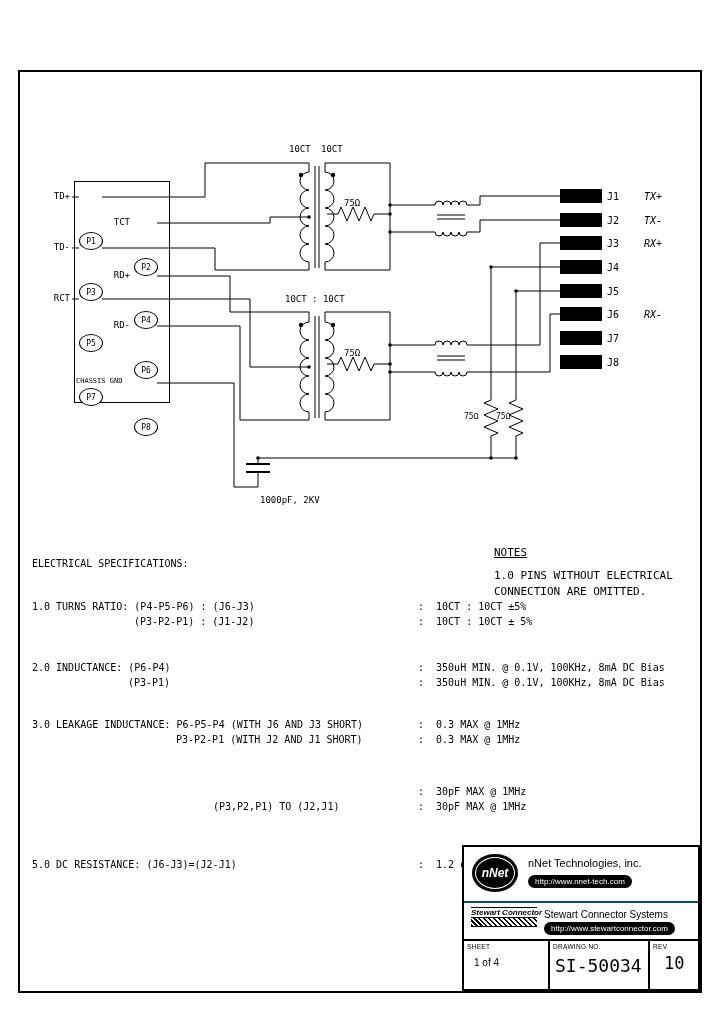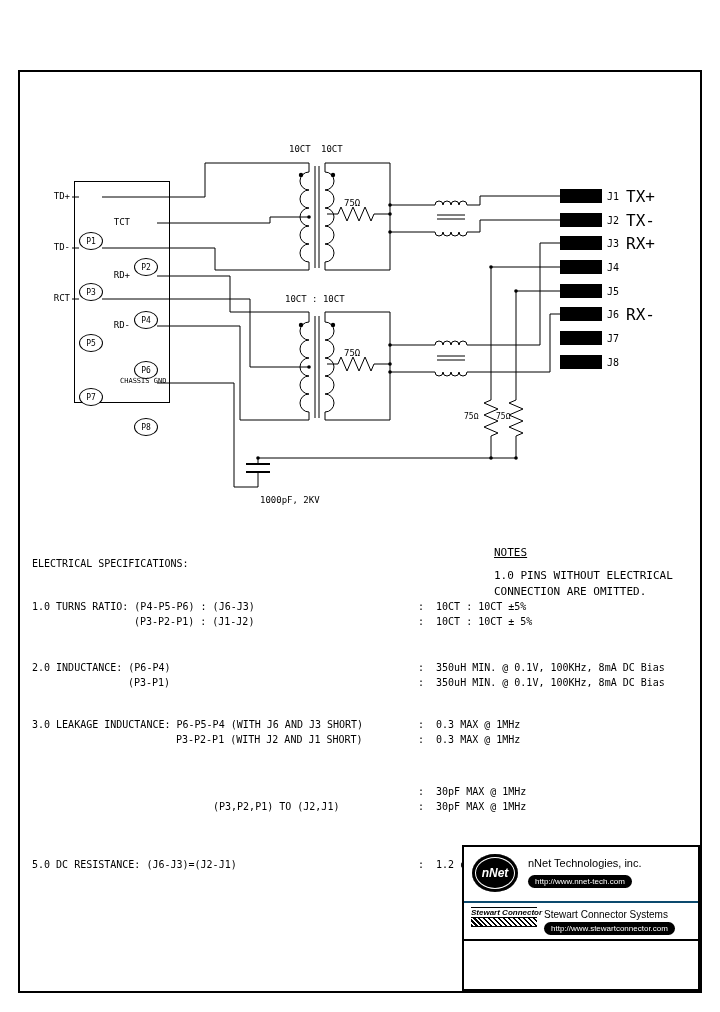--- a/index.html
+++ b/index.html
@@ -3,31 +3,31 @@
 <meta charset="utf-8">
 <style>
   html,body{margin:0;padding:0;background:#fff;}
   #page{position:relative;width:720px;height:1012px;background:#ffffff;overflow:hidden;
         font-family:"DejaVu Sans Mono",monospace;color:#000;}
   .frame{position:absolute;left:18px;top:70px;width:684px;height:923px;
          border:2px solid #000;box-sizing:border-box;}
   svg.schem{position:absolute;left:0;top:0;pointer-events:none;}
   .lbl{position:absolute;font-family:"DejaVu Sans Mono",monospace;font-size:10px;
        color:#000;white-space:pre;line-height:1.1;}
-  .f7{font-size:7px;padding-left:44px;} .f8{font-size:8px;} .f9{font-size:9px;} .f11{font-size:11px;}
+  .f7{font-size:7px;} .f8{font-size:8px;} .f9{font-size:9px;} .f11{font-size:11px;}
   .ra{text-align:right;}
   .pinbox{position:absolute;left:74px;top:181px;width:96px;height:222px;
           border:1px solid #000;box-sizing:border-box;background:transparent;}
   .pin{position:absolute;width:24px;height:18px;border:1px solid #000;border-radius:50%;
        box-sizing:border-box;background:#fff;display:flex;align-items:center;justify-content:center;
        font-size:8px;margin-top:44px;}
   .jrow{position:absolute;left:560px;height:14px;display:flex;align-items:center;}
   .jpad{width:42px;height:14px;background:#000;}
   .jid{margin-left:5px;font-size:10px;}
-  .jsig{margin-left:7px;font-size:16px;}
+  .jsig{margin-left:25px;font-size:10px;font-style:italic;}
   .notes-title{text-decoration:underline;}
   
   .tblock{position:absolute;left:462px;top:845px;width:238px;height:146px;
           border:2px solid #000;box-sizing:border-box;background:#fff;
           font-family:"Liberation Sans",sans-serif;}
   .tb-row1{position:relative;height:54px;border-bottom:2px solid #0c4a6e;}
   .tb-row2{position:relative;height:36px;border-bottom:2px solid #000;}
   .tb-row3{position:relative;height:50px;display:flex;}
   .nnet-logo{position:absolute;left:8px;top:7px;width:46px;height:38px;background:#000;
              border-radius:50%;display:flex;align-items:center;justify-content:center;
@@ -249,15 +249,29 @@
       <div class="urlchip" style="left:64px;top:28px">http://www.nnet-tech.com</div>
     </div>
     <div class="tb-row2">
       <div class="stewart-logo">
         <div class="wordmark">Stewart Connector</div>
         <div class="hatch"></div>
       </div>
       <div class="stewart-name">Stewart Connector Systems</div>
       <div class="urlchip" style="left:80px;top:19px">http://www.stewartconnector.com</div>
     </div>
+    <div class="tb-row3">
+      <div class="tb-cell" style="width:84px">
+        <div class="cell-label">SHEET</div>
+        <div class="sheet-val">1 of 4</div>
+      </div>
+      <div class="tb-cell" style="width:100px">
+        <div class="cell-label">DRAWING NO.</div>
+        <div class="dwg-val">SI-50034</div>
+      </div>
+      <div class="tb-cell" style="flex:1">
+        <div class="cell-label">REV</div>
+        <div class="rev-val">10</div>
+      </div>
+    </div>
   </div>
 
 </div>
 
 </body></html>

